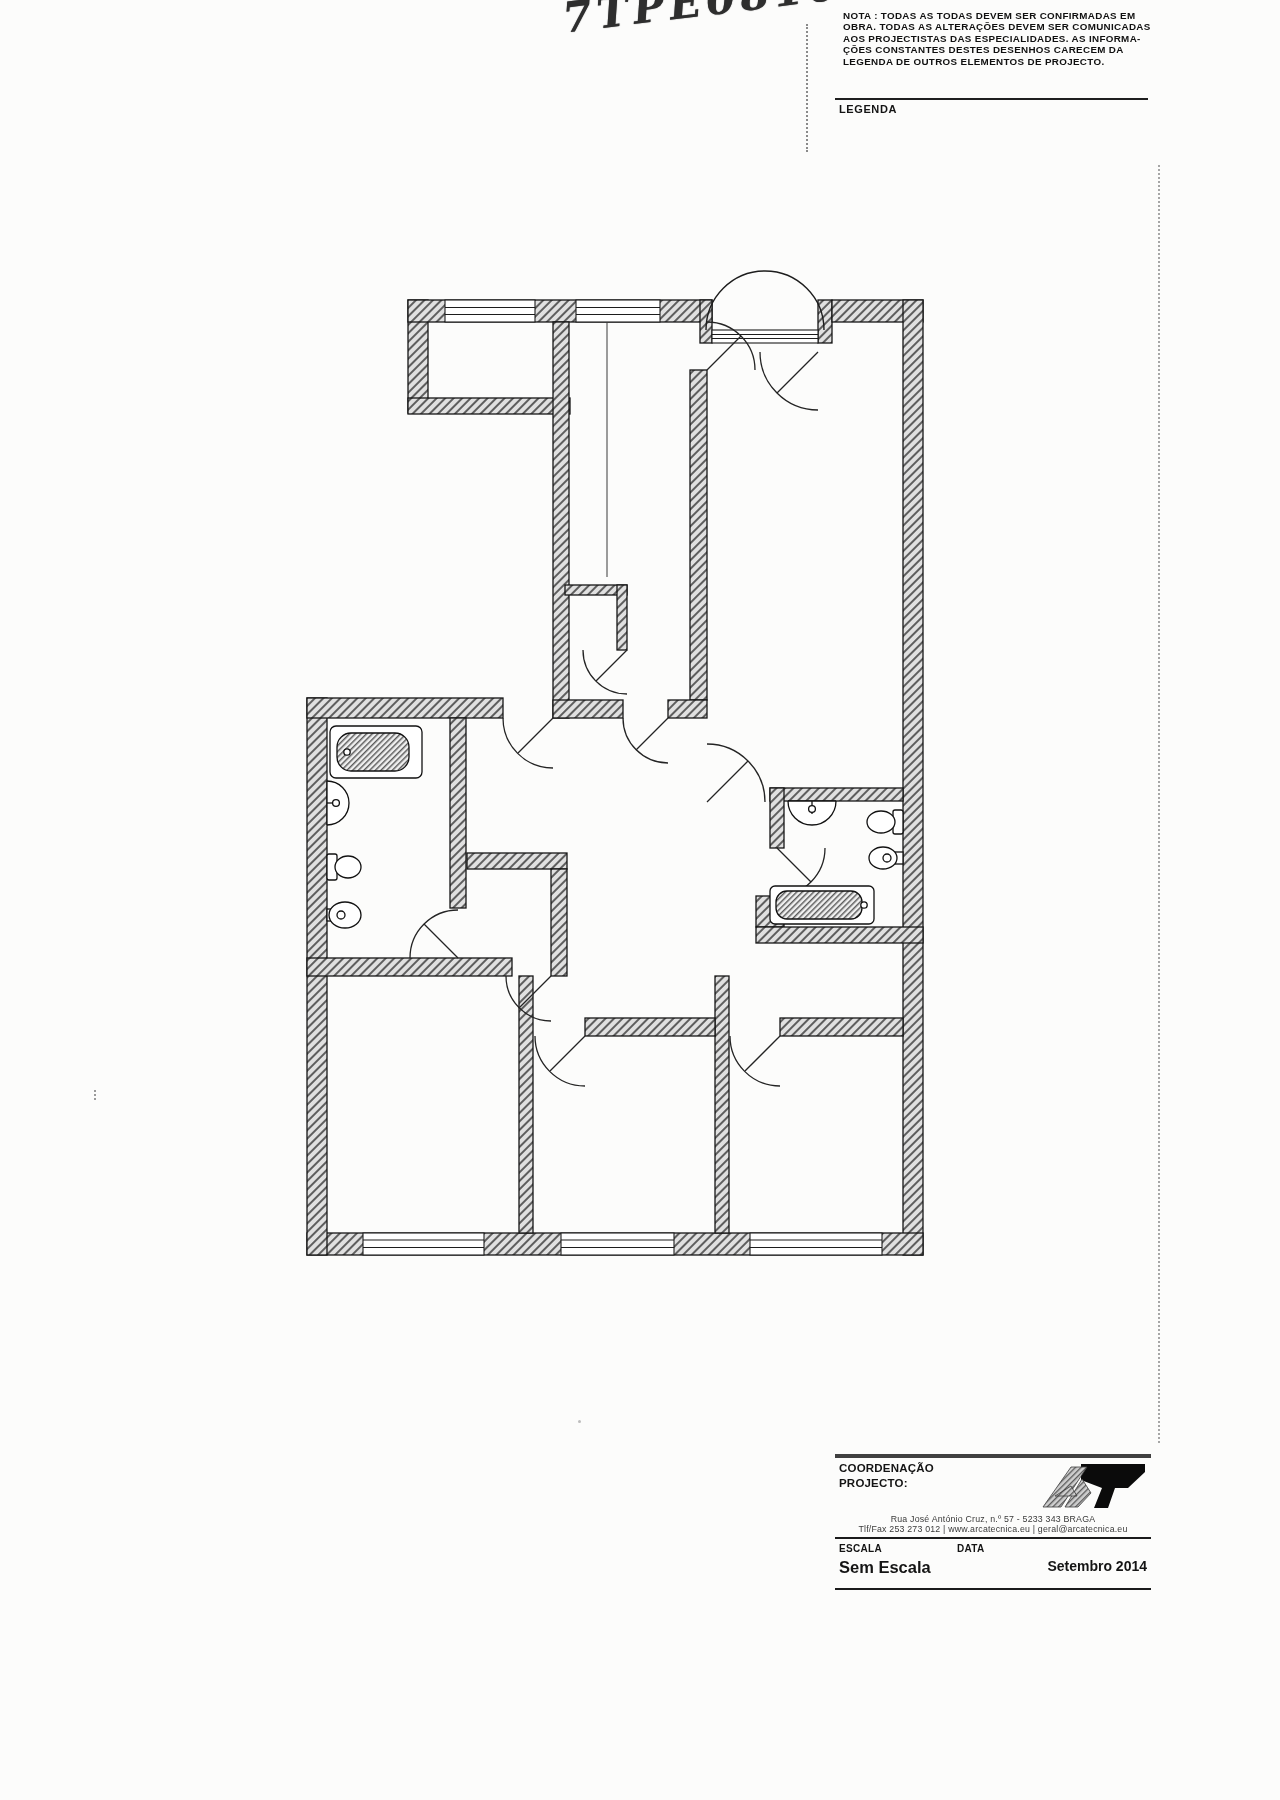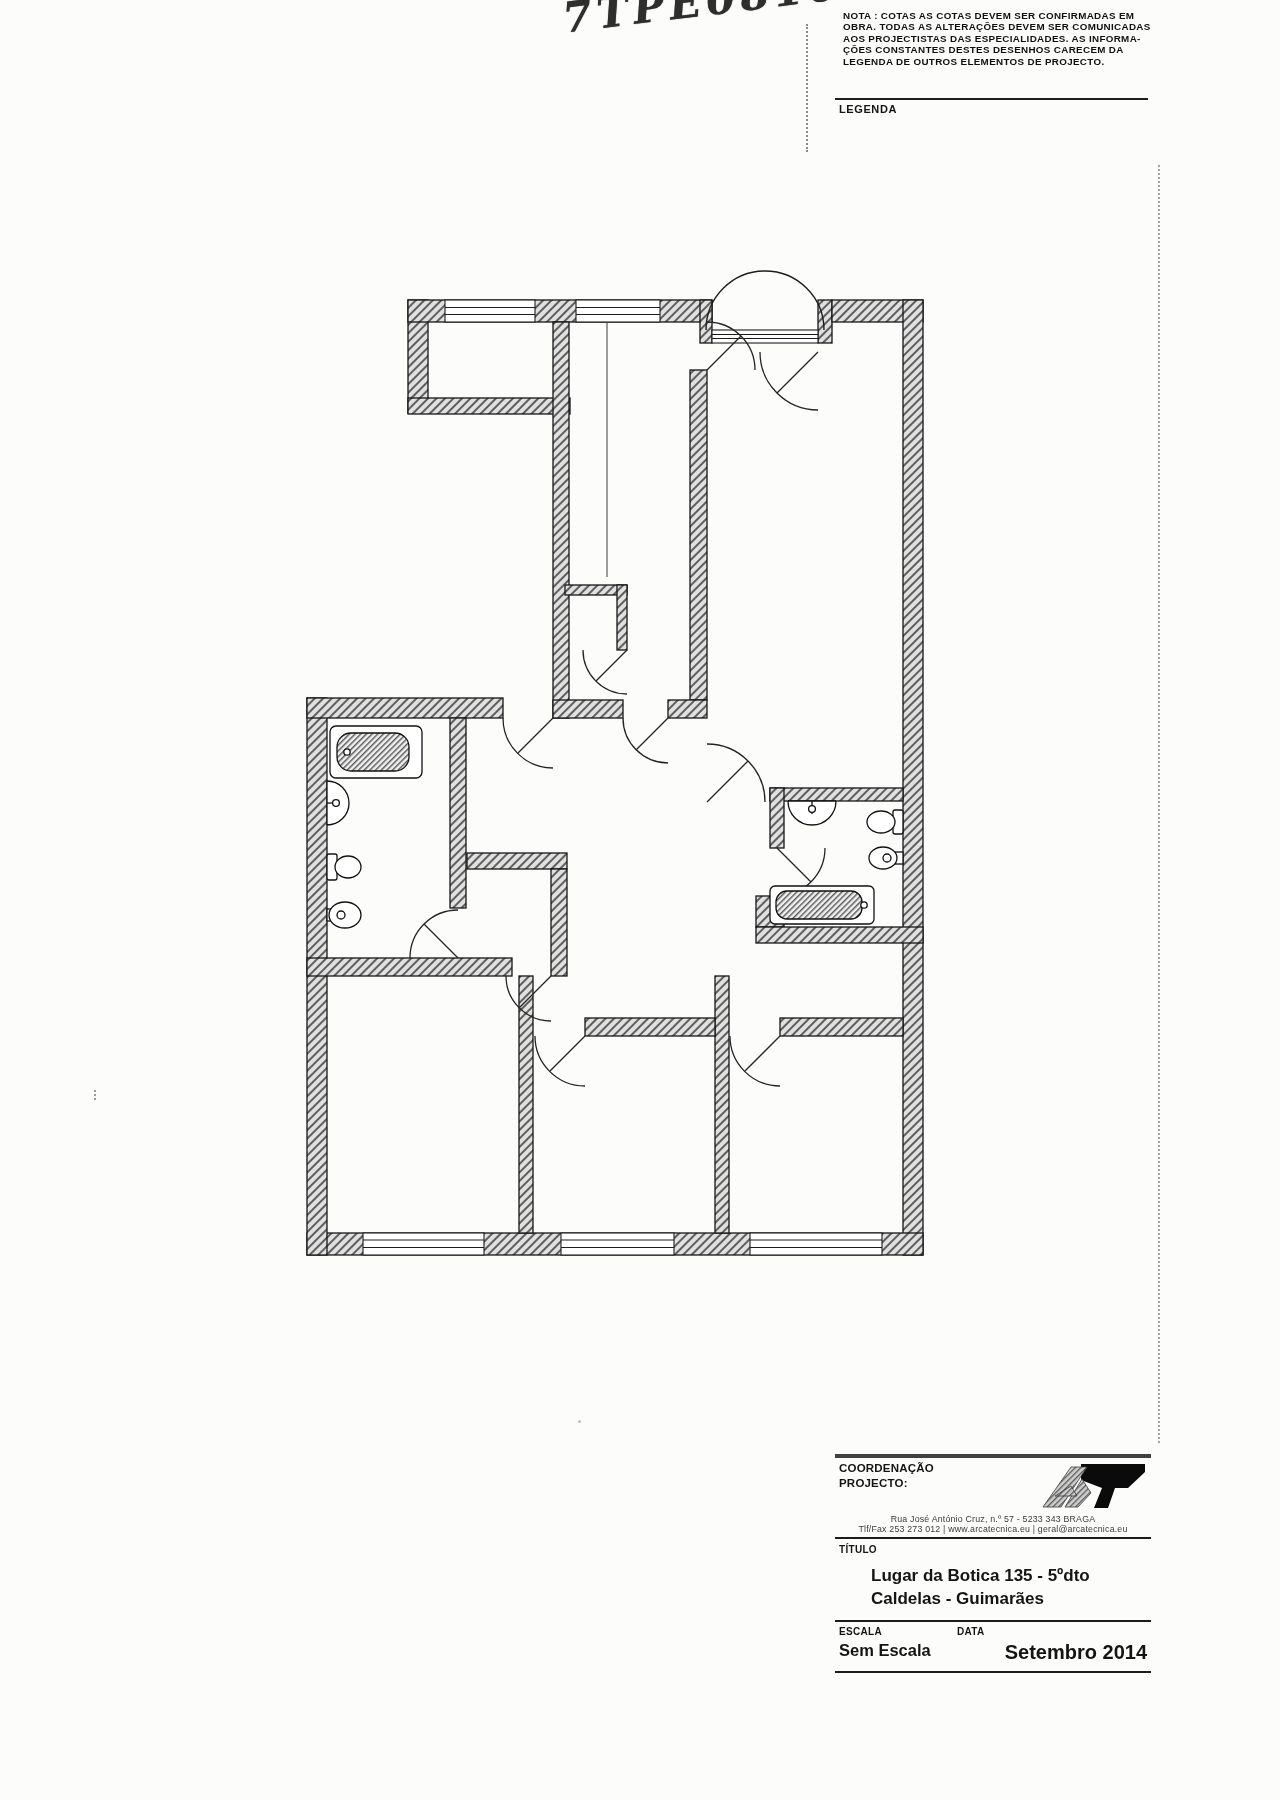--- a/index.html
+++ b/index.html
@@ -35,21 +35,21 @@
   .lbl{font-size:10px;font-weight:bold;letter-spacing:.3px;}
   #coord-label,#proj-label{left:4px;font-size:11.5px;font-weight:bold;letter-spacing:.2px;}
   #coord-label{top:4px;} #proj-label{top:19px;}
   #at-logo{right:2px;top:2px;}
   #address{left:0;bottom:2px;width:100%;text-align:center;font-size:8.8px;
     line-height:10.6px;color:#3a3a3a;letter-spacing:.2px;}
   #titulo-label{left:4px;top:5px;}
   #title-lines{left:36px;top:25px;font-size:17px;font-weight:bold;line-height:23px;}
   #escala-label{left:4px;top:4px;} #data-label{left:122px;top:4px;}
   #escala-value{left:4px;top:19px;font-size:16.5px;font-weight:bold;}
-  #data-value{right:4px;top:19px;font-size:20px;font-weight:bold;}
+  #data-value{right:4px;top:19px;font-size:14px;font-weight:bold;}
   #rights{margin-top:13px;border-top:2.5px solid #1b1b1b;border-bottom:2.5px solid #1b1b1b;
     padding:4px 3px 5px 3px;font-size:10px;font-weight:bold;line-height:13.4px;
     text-align:justify;letter-spacing:.2px;}
 
   
   .speck{background:transparent;}
   #speck1{left:94px;top:1090px;width:0;height:10px;border-left:2px dotted #9a9a9a;}
   #speck2{left:578px;top:1420px;width:3px;height:3px;background:#bdbdbd;border-radius:50%;}
 
   
@@ -59,21 +59,21 @@
 <body>
 
 <div id="page">
 
   <div class="abs" id="handwriting">7TPE08103</div>
 
   <div class="abs fold" id="fold-top"></div>
   <div class="abs fold" id="fold-right"></div>
 
   <div class="abs" id="note">
-    <div>NOTA : COTAS  AS  COTAS  DEVEM  SER  CONFIRMADAS  EM</div>
+    <div>NOTA : TODAS  AS  TODAS  DEVEM  SER  CONFIRMADAS  EM</div>
     <div>OBRA.  TODAS AS ALTERAÇÕES DEVEM SER  COMUNICADAS</div>
     <div>AOS  PROJECTISTAS  DAS  ESPECIALIDADES.  AS  INFORMA-</div>
     <div>ÇÕES   CONSTANTES   DESTES   DESENHOS   CARECEM   DA</div>
     <div>LEGENDA DE OUTROS ELEMENTOS DE PROJECTO.</div>
   </div>
 
   <div class="abs" id="legend-rule"></div>
   <div class="abs" id="legend-title">LEGENDA</div>
 
   <svg class="abs" id="plan" width="630" height="1035" viewBox="0 0 630 1035">
@@ -269,27 +269,20 @@
           <path d="M12,47 L40,7 L56,7 L30,47 Z" fill="url(#hlogo)"></path>
           <path d="M34,47 L51,19 L60,33 L47,47 Z" fill="url(#hlogo)"></path>
           <path d="M24,36 L46,36 L40,26 Z" fill="url(#hlogo)"></path>
         </g>
       </svg>
       <div class="abs" id="address">
         <div>Rua José António Cruz, n.º 57 - 5233 343 BRAGA</div>
         <div>Tlf/Fax 253 273 012 | www.arcatecnica.eu | geral@arcatecnica.eu</div>
       </div>
     </div>
-    <div class="tb-row" id="tb-row2">
-      <div class="abs lbl" id="titulo-label">TÍTULO</div>
-      <div class="abs" id="title-lines">
-        <div>Lugar da Botica 135 - 5ºdto</div>
-        <div>Caldelas - Guimarães</div>
-      </div>
-    </div>
     <div class="tb-row" id="tb-row3">
       <div class="abs lbl" id="escala-label">ESCALA</div>
       <div class="abs lbl" id="data-label">DATA</div>
       <div class="abs" id="escala-value">Sem Escala</div>
       <div class="abs" id="data-value">Setembro 2014</div>
     </div>
   </div>
 
   <div class="abs speck" id="speck1"></div>
   <div class="abs speck" id="speck2"></div>

